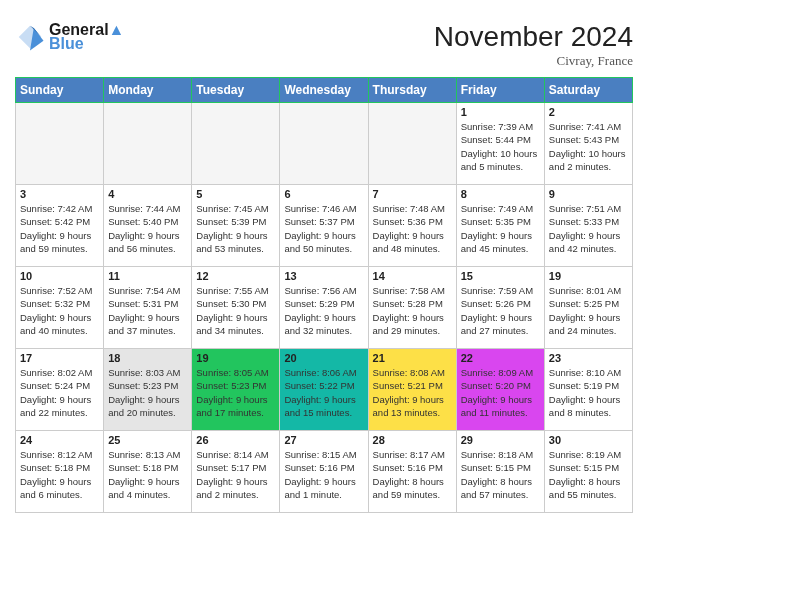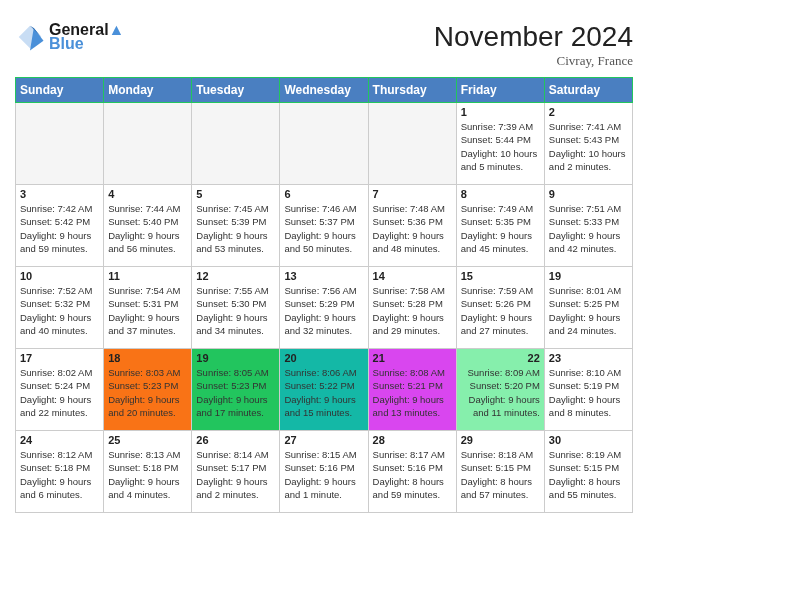--- a/index.html
+++ b/index.html
@@ -189,37 +189,37 @@
           <td>
             <span class="day-num">19</span>
             <div class="day-info">Sunrise: 8:01 AM<br>Sunset: 5:25 PM<br>Daylight: 9 hours<br>and 24 minutes.</div>
           </td>
         </tr>
         <tr>
           <td style="background: rgb(255, 255, 255);">
             <span class="day-num">17</span>
             <div class="day-info">Sunrise: 8:02 AM<br>Sunset: 5:24 PM<br>Daylight: 9 hours<br>and 22 minutes.</div>
           </td>
-          <td style="background: #f97316;">
+          <td style="background: #e5e5e5;">
             <span class="day-num">18</span>
             <div class="day-info">Sunrise: 8:03 AM<br>Sunset: 5:23 PM<br>Daylight: 9 hours<br>and 20 minutes.</div>
           </td>
           <td style="background: #22c55e;">
             <span class="day-num">19</span>
             <div class="day-info">Sunrise: 8:05 AM<br>Sunset: 5:23 PM<br>Daylight: 9 hours<br>and 17 minutes.</div>
           </td>
           <td style="background: #14b8a6;">
             <span class="day-num">20</span>
             <div class="day-info">Sunrise: 8:06 AM<br>Sunset: 5:22 PM<br>Daylight: 9 hours<br>and 15 minutes.</div>
           </td>
-          <td style="background: #d946ef;">
+          <td style="background: #fde047;">
             <span class="day-num">21</span>
             <div class="day-info">Sunrise: 8:08 AM<br>Sunset: 5:21 PM<br>Daylight: 9 hours<br>and 13 minutes.</div>
           </td>
-          <td style="background: #86efac; text-align: right;">
+          <td style="background: #d946ef;">
             <span class="day-num">22</span>
             <div class="day-info">Sunrise: 8:09 AM<br>Sunset: 5:20 PM<br>Daylight: 9 hours<br>and 11 minutes.</div>
           </td>
           <td style="background: rgb(255, 255, 255);">
             <span class="day-num">23</span>
             <div class="day-info">Sunrise: 8:10 AM<br>Sunset: 5:19 PM<br>Daylight: 9 hours<br>and 8 minutes.</div>
           </td>
         </tr>
         <tr>
           <td>

